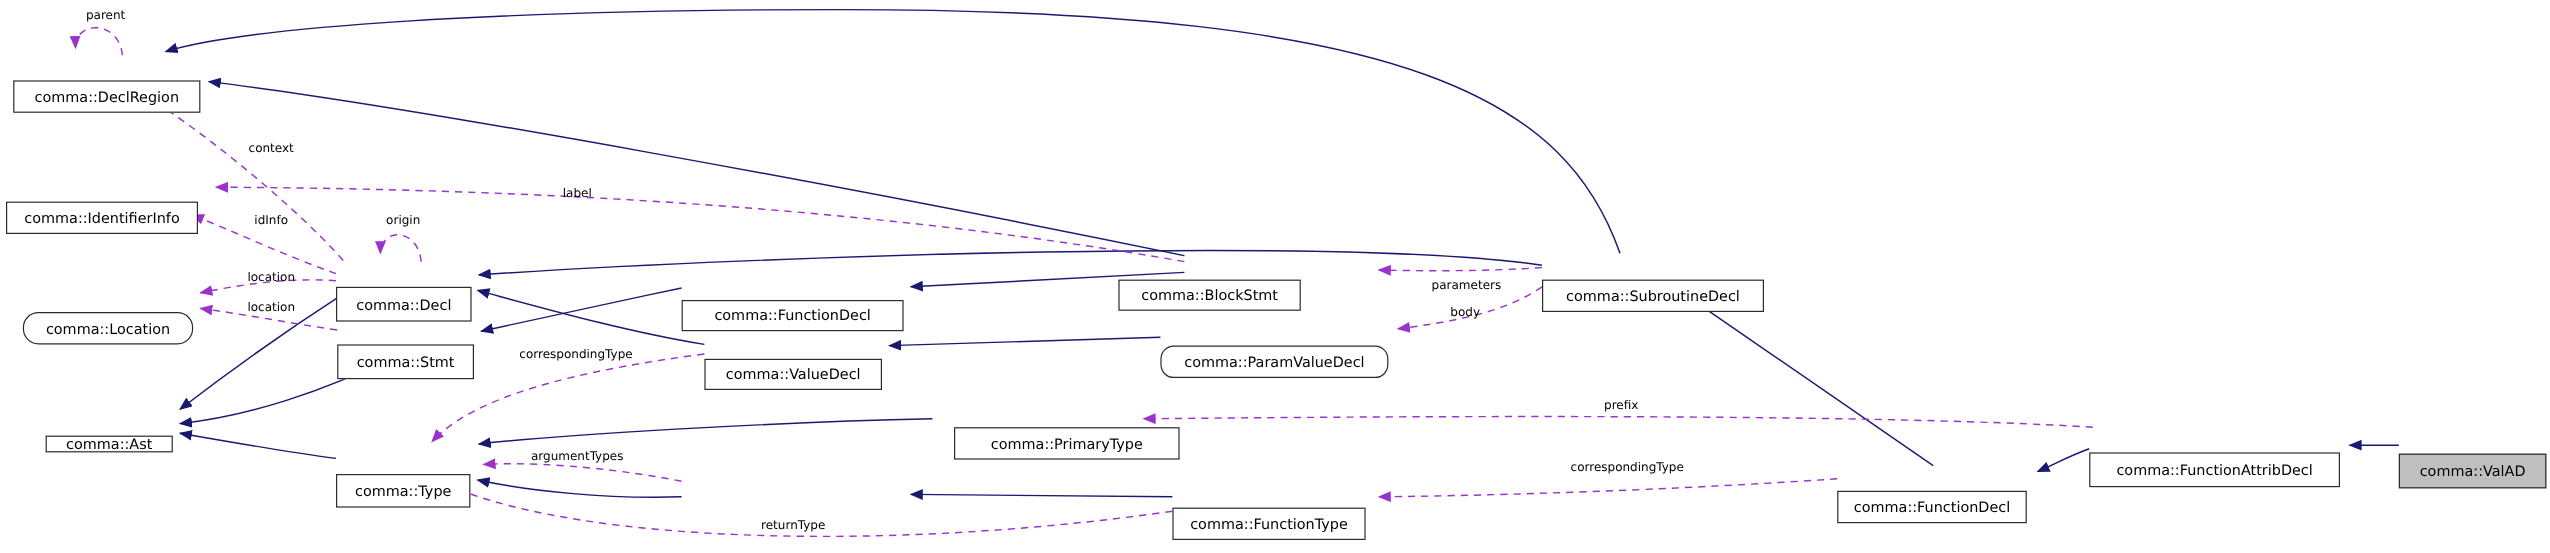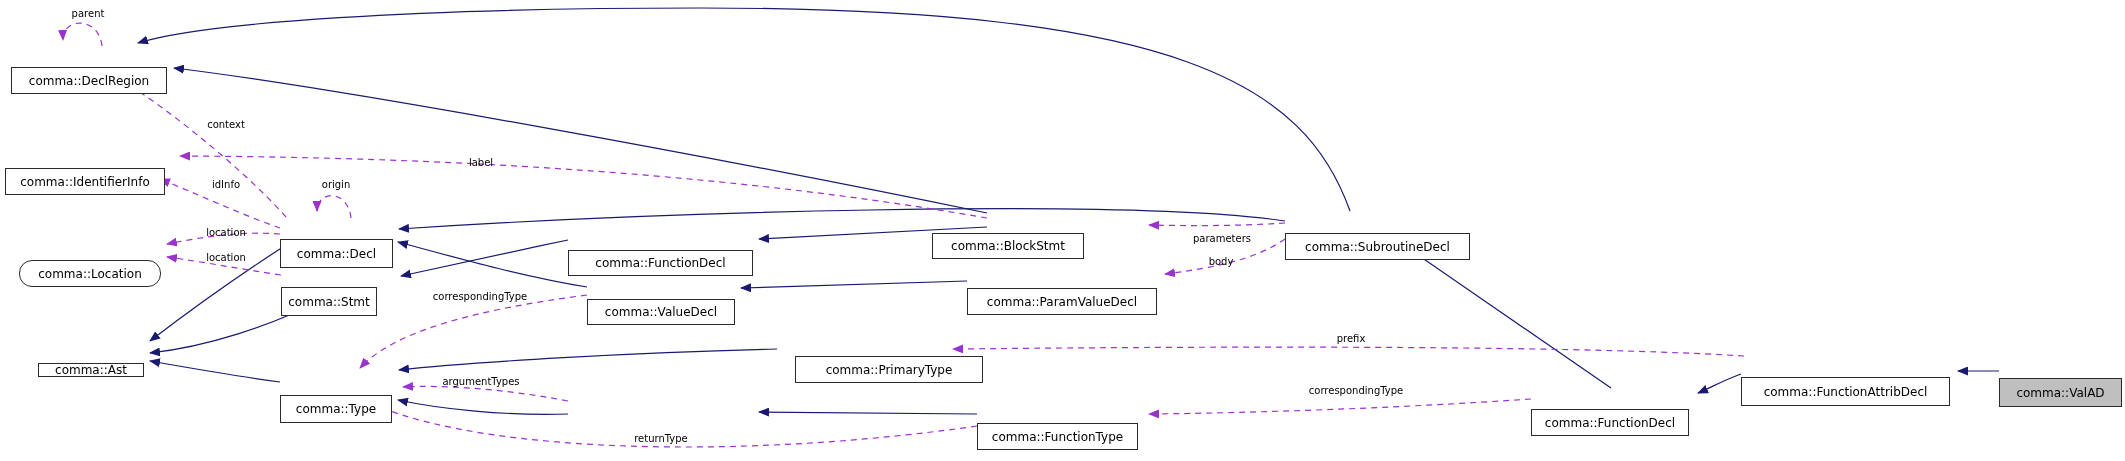--- a/index.html
+++ b/index.html
@@ -90,28 +90,28 @@
     <path class="edge-dashed" d="M1531,399 C1400,408 1252,413 1149,414" marker-end="url(#arrow-dashed)"></path>
     <path class="edge-dashed" d="M568,401 C500,388 440,385 403,387" marker-end="url(#arrow-dashed)"></path>
     <path class="edge-dashed" d="M977,426 C740,460 490,452 380,407" marker-end="url(#arrow-dashed)"></path>
   </svg>
 
   <div class="node" style="left:11px;top:46px;width:156px;height:27px;">comma::DeclRegion</div>
   <div class="node" style="left:5px;top:147px;width:160px;height:27px;">comma::IdentifierInfo</div>
   <div class="node" style="left:19px;top:239px;width:142px;height:27px;border-radius:13px;">comma::Location</div>
   <div class="node" style="left:38px;top:342px;width:106px;height:14px;">comma::Ast</div>
   <div class="node" style="left:280px;top:218px;width:113px;height:29px;">comma::Decl</div>
-  <div class="node" style="left:281px;top:266px;width:96px;height:29px;">comma::Stmt</div>
+  <div class="node" style="left:281px;top:266px;width:114px;height:29px;">comma::Stmt</div>
   <div class="node" style="left:280px;top:374px;width:112px;height:28px;">comma::Type</div>
   <div class="node" style="left:568px;top:229px;width:185px;height:26px;">comma::FunctionDecl</div>
   <div class="node" style="left:587px;top:278px;width:148px;height:26px;">comma::ValueDecl</div>
   <div class="node" style="left:795px;top:335px;width:188px;height:27px;">comma::PrimaryType</div>
   <div class="node" style="left:977px;top:402px;width:161px;height:27px;">comma::FunctionType</div>
   <div class="node" style="left:932px;top:212px;width:152px;height:26px;">comma::BlockStmt</div>
-  <div class="node" style="left:967px;top:267px;width:190px;height:27px;">comma::ParamValueDecl</div>
+  <div class="node" style="left:967px;top:267px;width:190px;height:27px;border-radius:11px;">comma::ParamValueDecl</div>
   <div class="node" style="left:1285px;top:212px;width:185px;height:27px;">comma::SubroutineDecl</div>
   <div class="node" style="left:1531px;top:388px;width:158px;height:27px;">comma::FunctionDecl</div>
   <div class="node" style="left:1741px;top:356px;width:209px;height:29px;">comma::FunctionAttribDecl</div>
   <div class="node highlight" style="left:1999px;top:357px;width:123px;height:29px;">comma::ValAD</div>
 
   <div class="edge-label" style="left:88px;top:13px;">parent</div>
   <div class="edge-label" style="left:226px;top:124px;">context</div>
   <div class="edge-label" style="left:226px;top:184px;">idInfo</div>
   <div class="edge-label" style="left:336px;top:184px;">origin</div>
   <div class="edge-label" style="left:481px;top:162px;">label</div>

